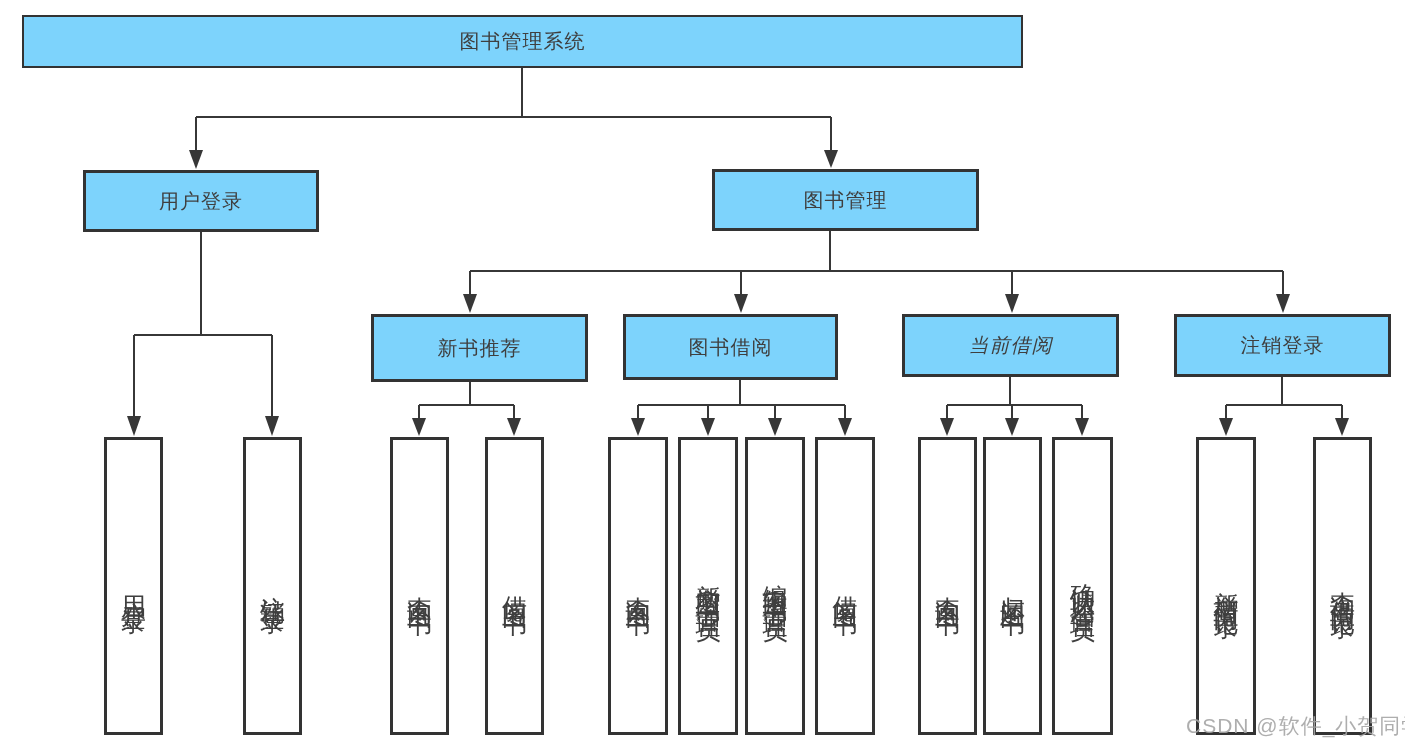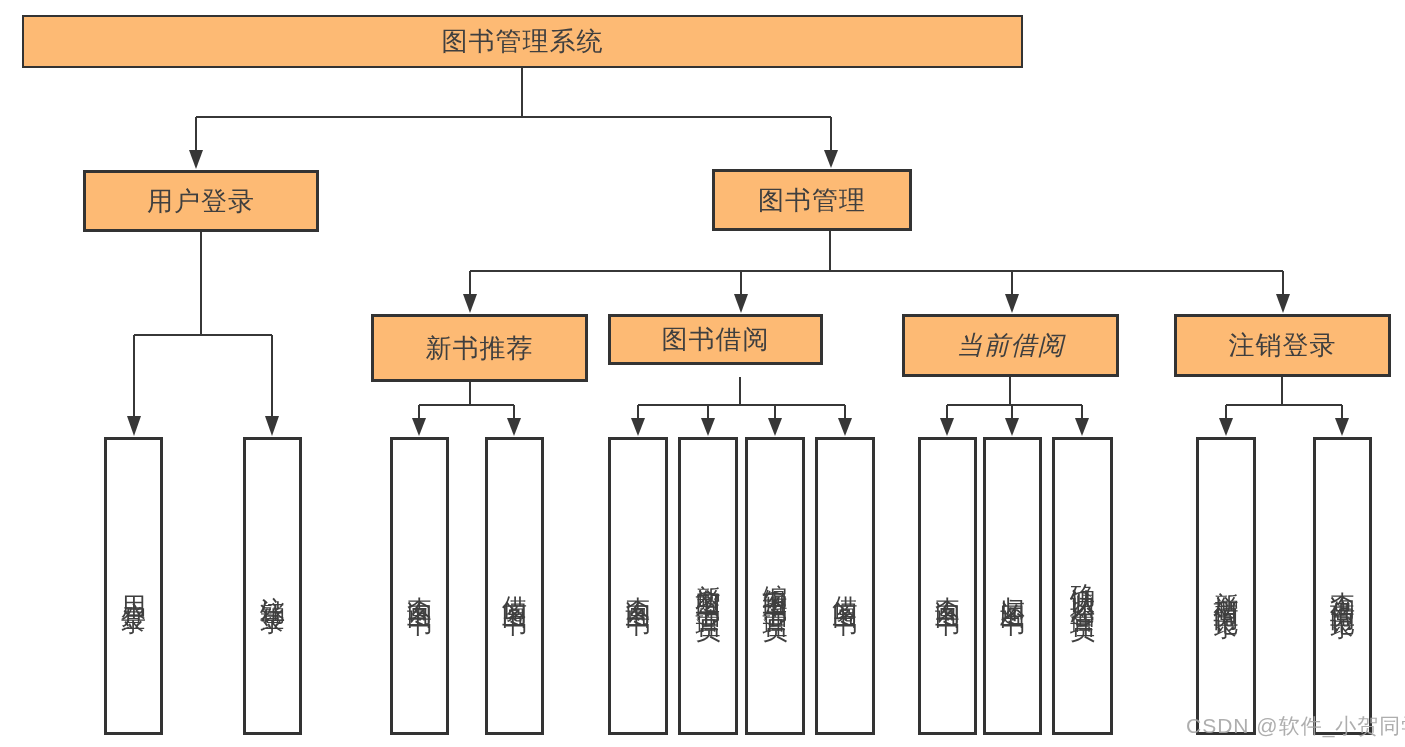--- a/index.html
+++ b/index.html
@@ -14,26 +14,26 @@
   }
   .connectors {
     position: absolute;
     left: 0; top: 0;
     width: 1405px; height: 747px;
     pointer-events: none;
   }
   .node {
     position: absolute;
     box-sizing: border-box;
-    background: #fdba74;
+    background: #7dd3fc;
     border: 3px solid #333333;
     display: flex;
     align-items: center;
     justify-content: center;
-    font-size: 26px;
+    font-size: 20px;
     letter-spacing: 1px;
     white-space: nowrap;
   }
   .node.root { border-width: 2px; }
   .leaf {
     position: absolute;
     box-sizing: border-box;
     background: #ffffff;
     border: 3px solid #333333;
     top: 437px;
@@ -116,28 +116,28 @@
     </g>
   </svg>
 
   <div class="node root" style="left:22px; top:15px; width:1001px; height:53px;">
     <span>图书管理系统</span>
   </div>
 
   <div class="node" style="left:83px; top:170px; width:236px; height:62px;">
     <span>用户登录</span>
   </div>
-  <div class="node" style="left:712px; top:169px; width:200px; height:62px;font-family:Liberation Serif, serif;">
+  <div class="node" style="left:712px; top:169px; width:267px; height:62px;font-family:Liberation Serif, serif;">
     <span>图书管理</span>
   </div>
 
   <div class="node" style="left:371px; top:314px; width:217px; height:68px;">
     <span>新书推荐</span>
   </div>
-  <div class="node" style="left:608px; top:314px; width:215px; height:51px;">
+  <div class="node" style="left:623px; top:314px; width:215px; height:66px;">
     <span>图书借阅</span>
   </div>
   <div class="node" style="left:902px; top:314px; width:217px; height:63px;font-style:italic;">
     <span>当前借阅</span>
   </div>
   <div class="node" style="left:1174px; top:314px; width:217px; height:63px;">
     <span>注销登录</span>
   </div>
 
   <div class="leaf" style="left:104px; width:59px;">

